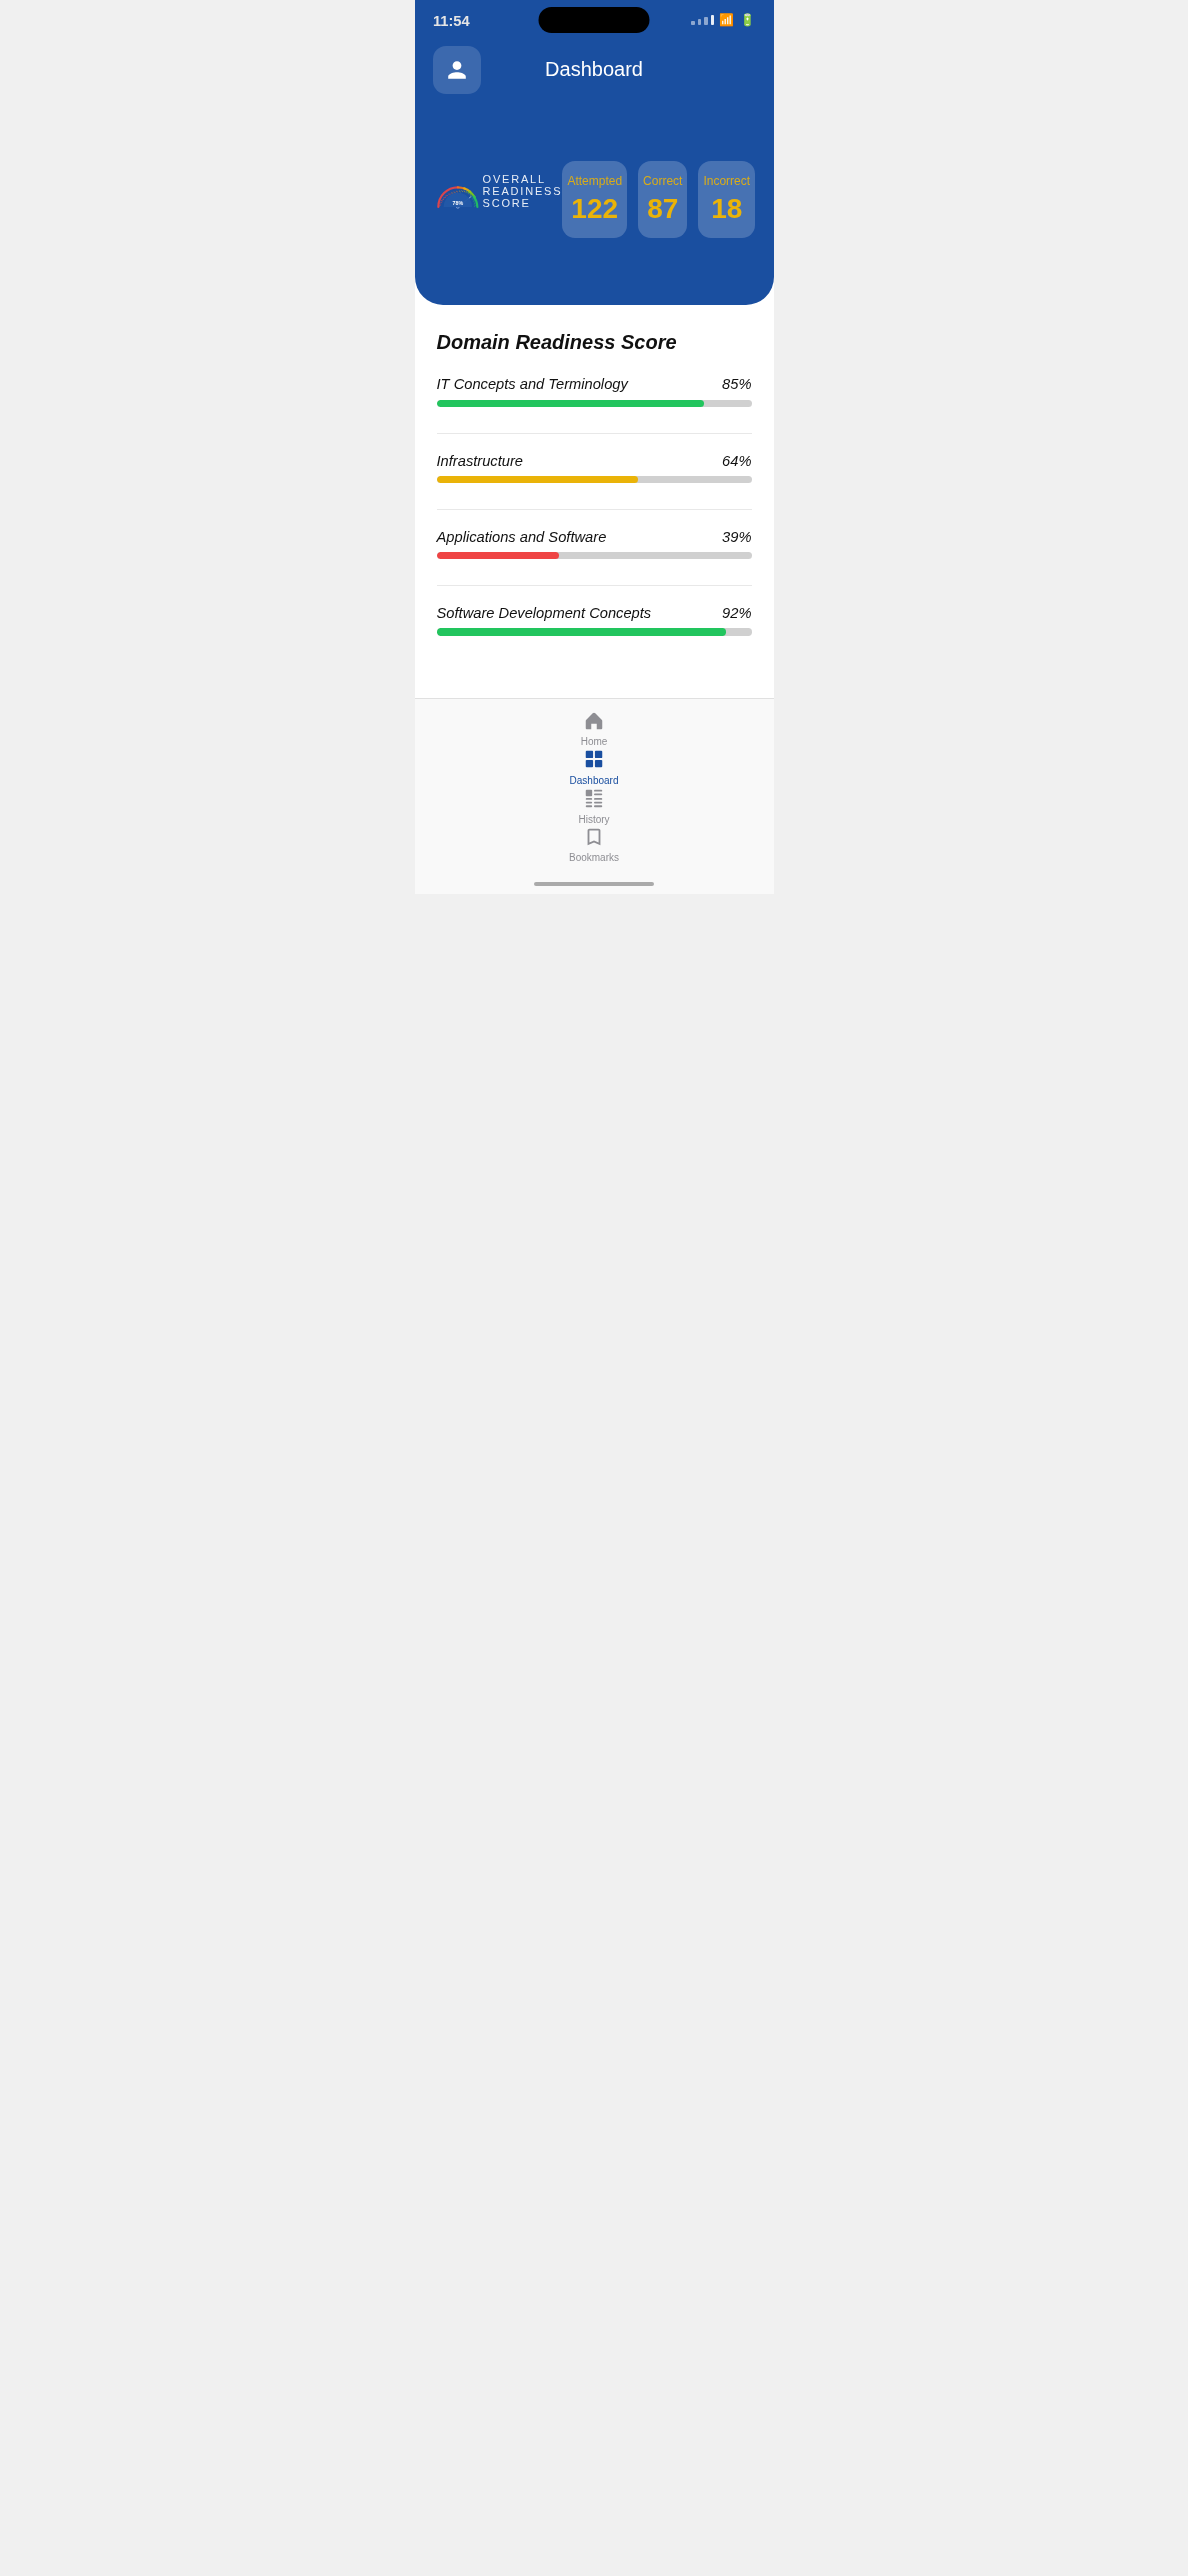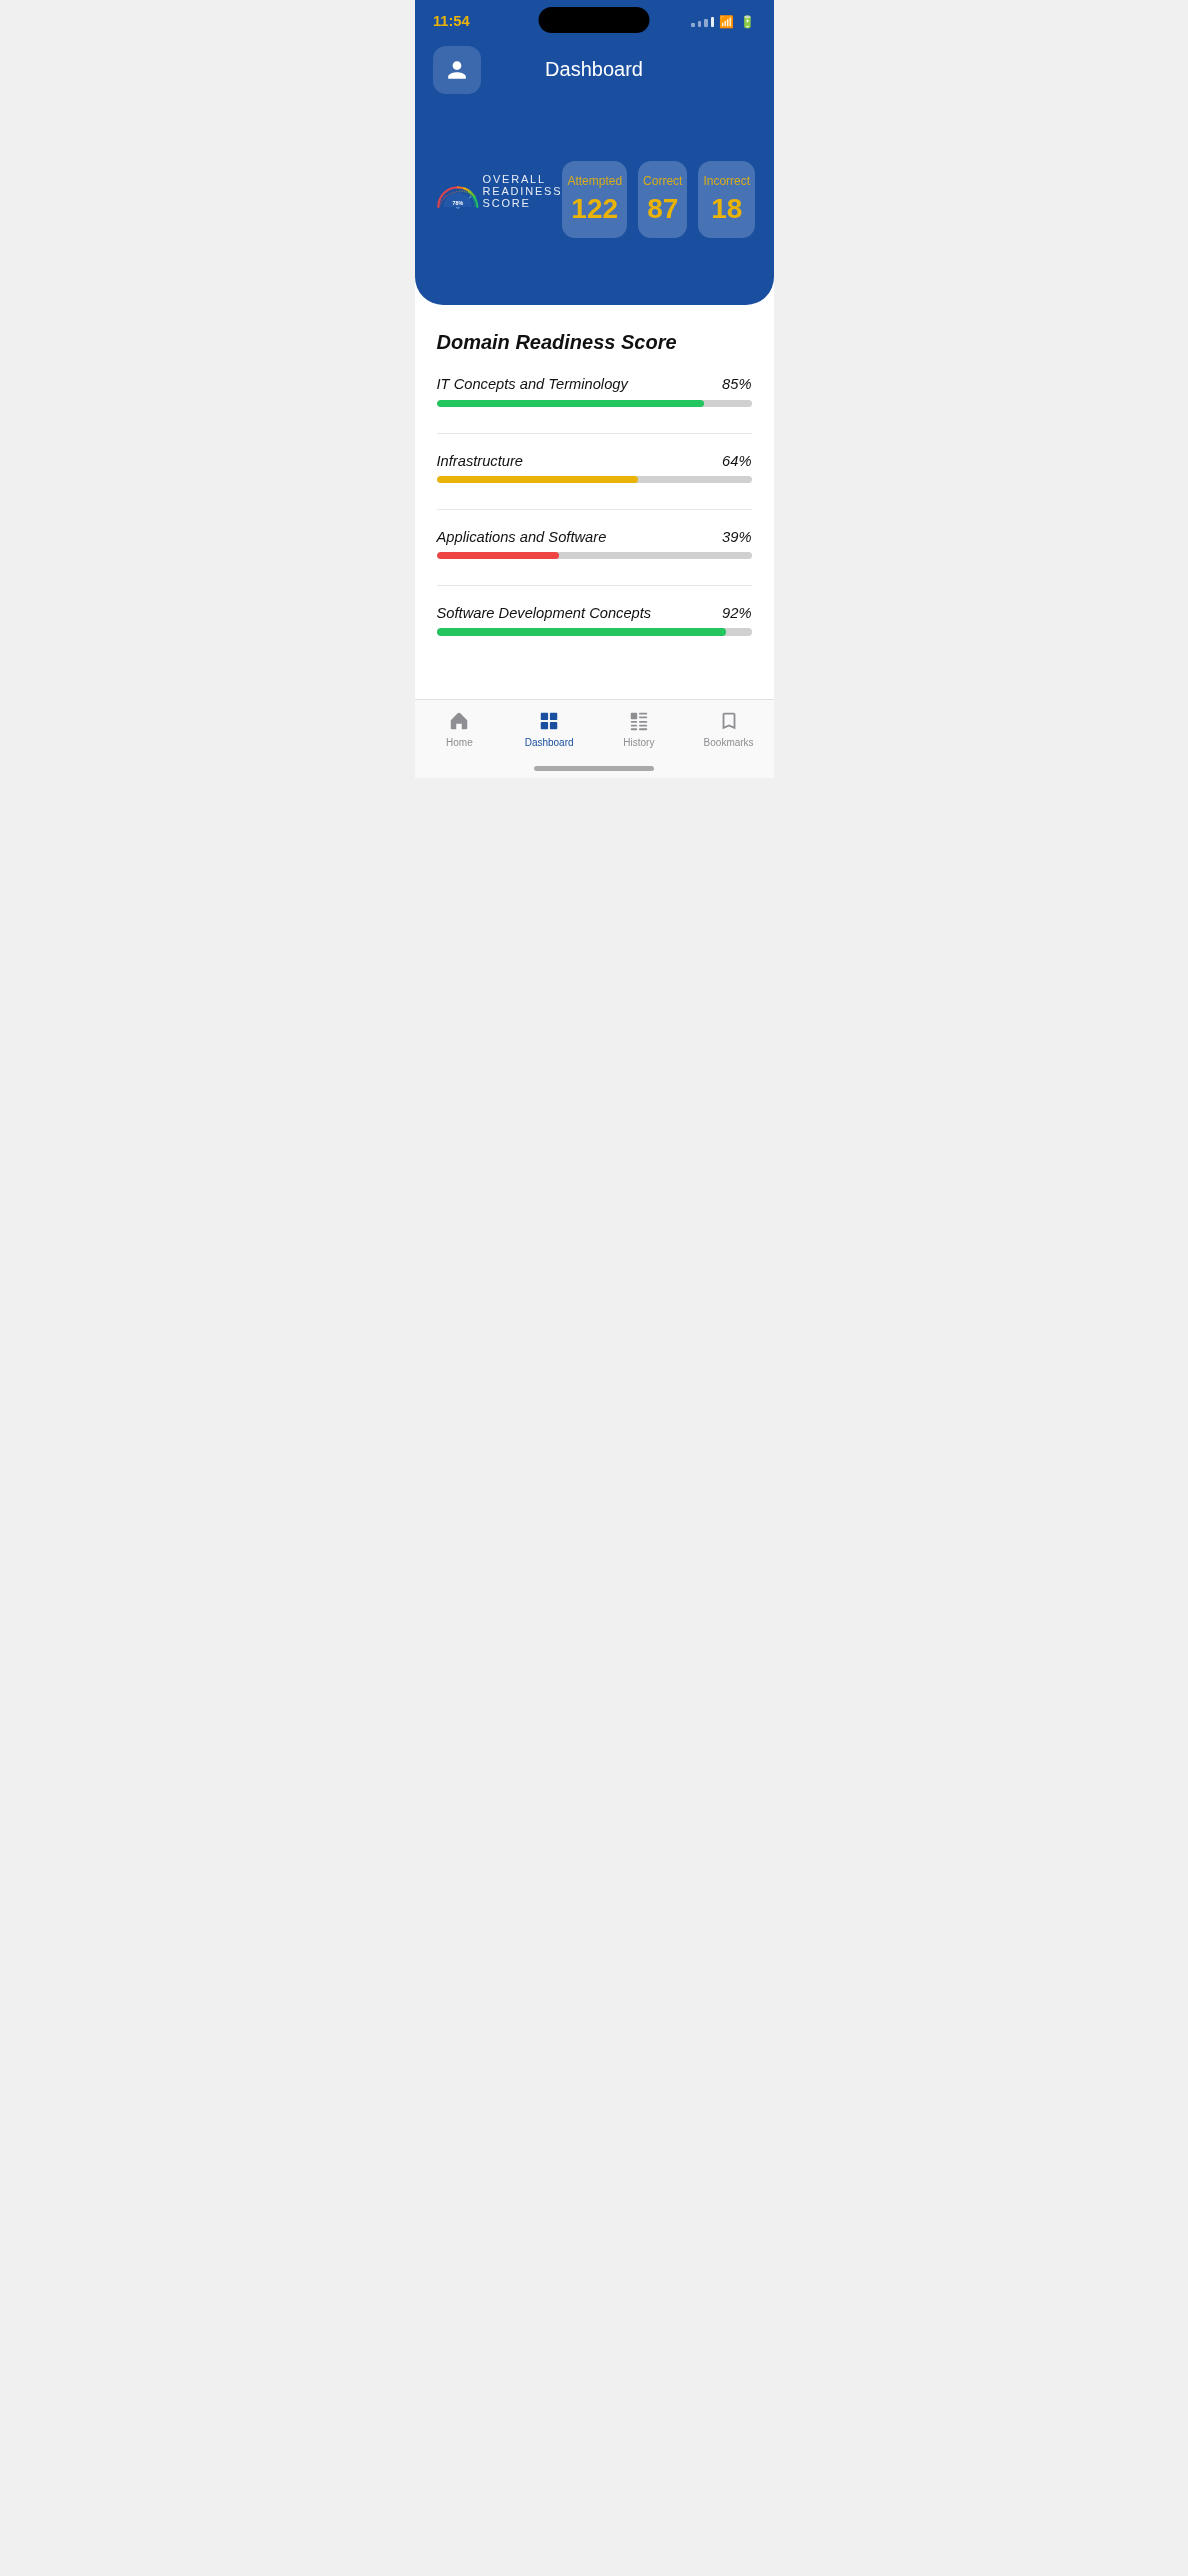--- a/index.html
+++ b/index.html
@@ -22,23 +22,23 @@
       overflow: hidden;
       display: flex;
       flex-direction: column;
     }
 
     
     .status-bar {
       background: #1a4fa0;
       display: flex;
       justify-content: space-between;
-      align-items: flex-end;
+      align-items: flex-start;
       padding: 13px 18.4px 7.4px;
-      color: #eab308;
+      color: #e5e5e5;
       font-size: 14px;
       font-weight: 600;
     }
     .status-time { font-size: 14.7px; font-weight: 700; }
     .status-pill {
       background: #000;
       width: 111px;
       height: 26px;
       border-radius: 13px;
       position: absolute;
@@ -199,20 +199,21 @@
     .yellow { background: #eab308; }
     .red { background: #ef4444; }
 
     
     .tab-bar {
       background: #f9f9f9;
       border-top: 0.9px solid #e0e0e0;
       display: flex;
       justify-content: space-around;
       padding: 9.2px 0 18.4px;
+      flex-direction: column;
     }
     .tab-item {
       display: flex;
       flex-direction: column;
       align-items: center;
       gap: 3.7px;
       cursor: pointer;
       min-width: 64px;
     }
     .tab-icon {

